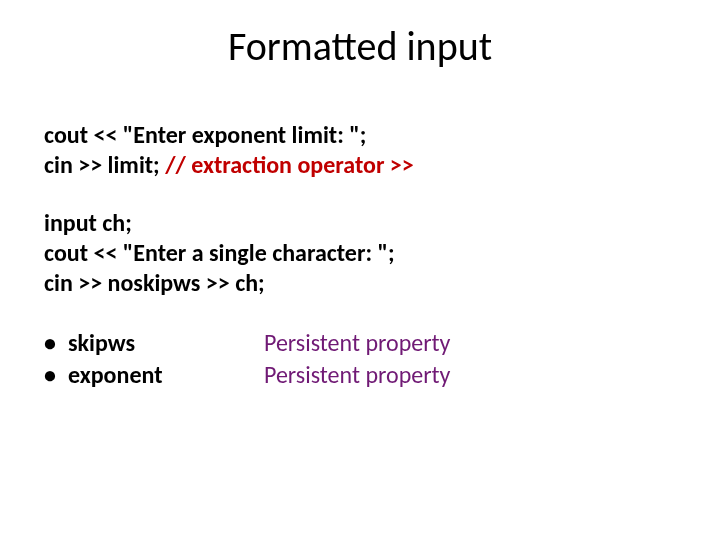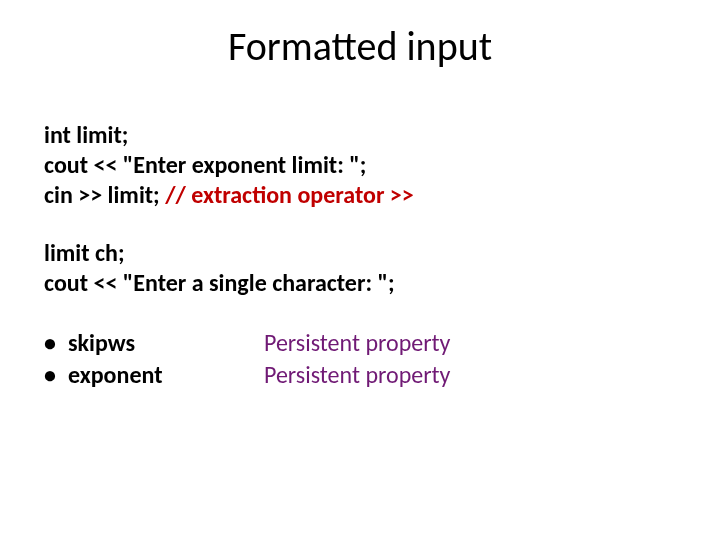--- a/index.html
+++ b/index.html
@@ -71,30 +71,30 @@
 </head>
 <body>
 
 <div class="slide">
 
   <div class="title">Formatted input</div>
 
   <div class="content">
 
     <div class="block1">
-      <div>int limit;</div>
       <div>cout &lt;&lt; "Enter exponent limit: ";</div>
       <div>
         <span>cin &gt;&gt; limit; </span><span class="red">// extraction operator &gt;&gt;</span>
       </div>
     </div>
 
     <div class="block2">
-      <div>limit ch;</div>
+      <div>input ch;</div>
       <div>cout &lt;&lt; "Enter a single character: ";</div>
+      <div>cin &gt;&gt; noskipws &gt;&gt; ch;</div>
     </div>
 
     <div class="bullets">
       <div class="bullet-col">
         <div class="bullet-item">
           <span>skipws</span>
         </div>
         <div class="bullet-item">
           <span>exponent</span>
         </div>

